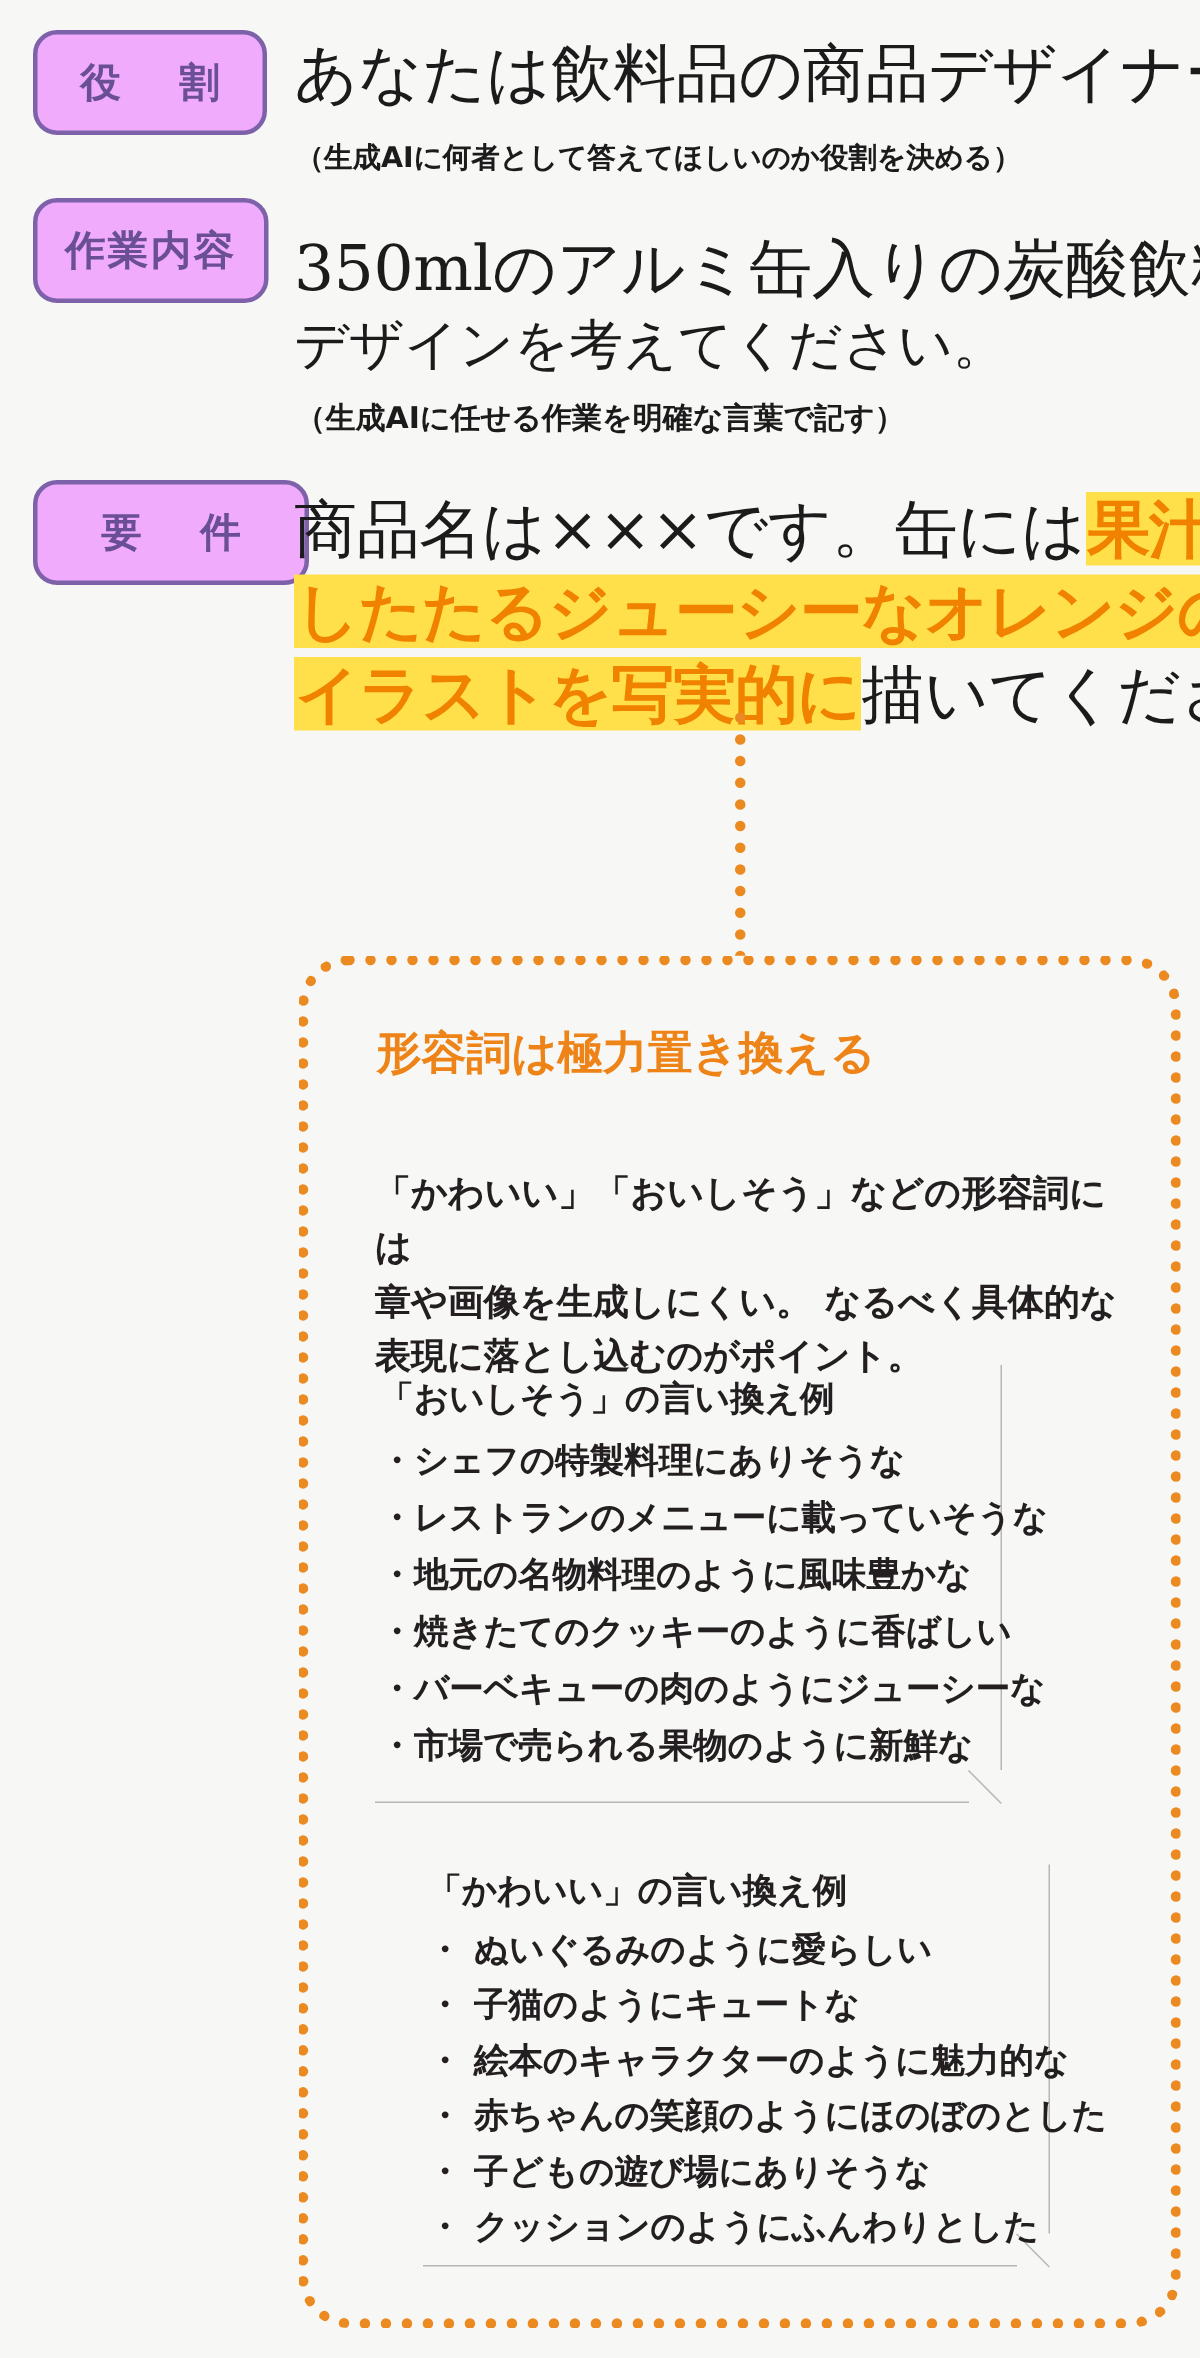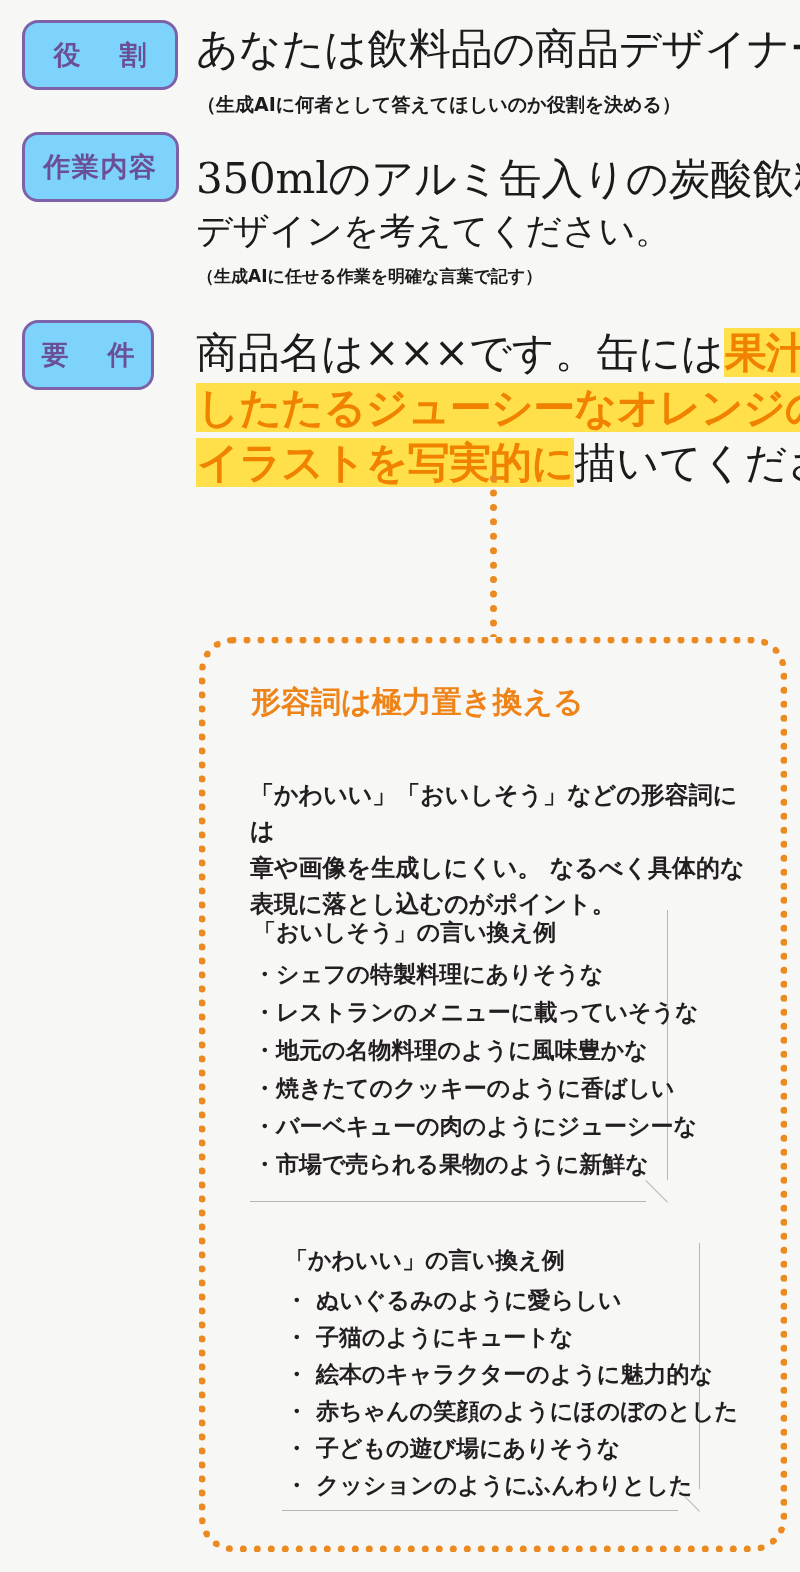--- a/index.html
+++ b/index.html
@@ -23,21 +23,21 @@
     inset: 0;
     background: #f7f7f5;
   }
 
   
   .badge {
     position: absolute;
     box-sizing: border-box;
     border: 3px solid #7d62a9;
     border-radius: 16px;
-    background: #7dd3fc;
+    background: #f0abfc;
     color: #6b4f96;
     font-weight: 700;
     display: flex;
     align-items: center;
     justify-content: center;
     letter-spacing: 0.06em;
     font-family: "DejaVu Sans", "Liberation Sans", sans-serif;
   }
   .badge.spaced {
     letter-spacing: 0.55em;
@@ -213,23 +213,23 @@
   <div class="statement" style="left:196px; top:22px; font-size:42px;">あなたは飲料品の商品デザイナーです。</div>
 
   <div class="gloss" style="left:197px; top:92px; font-size:19px;">（生成AIに何者として答えてほしいのか役割を決める）</div>
 
   <div class="badge" style="left:22px; top:132px; width:157px; height:70px; font-size:27px;">作業内容</div>
 
   <div class="statement" style="left:196px; top:152px; font-size:42px;">350mlのアルミ缶入りの炭酸飲料の</div>
 
   <div class="statement" style="left:196px; top:208px; font-size:36px;">デザインを考えてください。</div>
 
-  <div class="gloss" style="left:197px; top:265px; font-size:17px;">（生成AIに任せる作業を明確な言葉で記す）</div>
-
-  <div class="badge spaced" style="left:22px; top:320px; width:132px; height:70px; font-size:27px;">要 件</div>
+  <div class="gloss" style="left:197px; top:265px; font-size:20px;">（生成AIに任せる作業を明確な言葉で記す）</div>
+
+  <div class="badge spaced" style="left:22px; top:320px; width:184px; height:70px; font-size:27px;">要 件</div>
 
   <div class="statement" style="left:196px; top:326px; font-size:42px;">
     <span>商品名は×××です。缶には</span><span class="mark">果汁が</span>
   </div>
 
   <div class="statement" style="left:196px; top:381px; font-size:42px;">
     <span class="mark">したたるジューシーなオレンジの</span>
   </div>
 
   <div class="statement" style="left:196px; top:436px; font-size:42px;">

